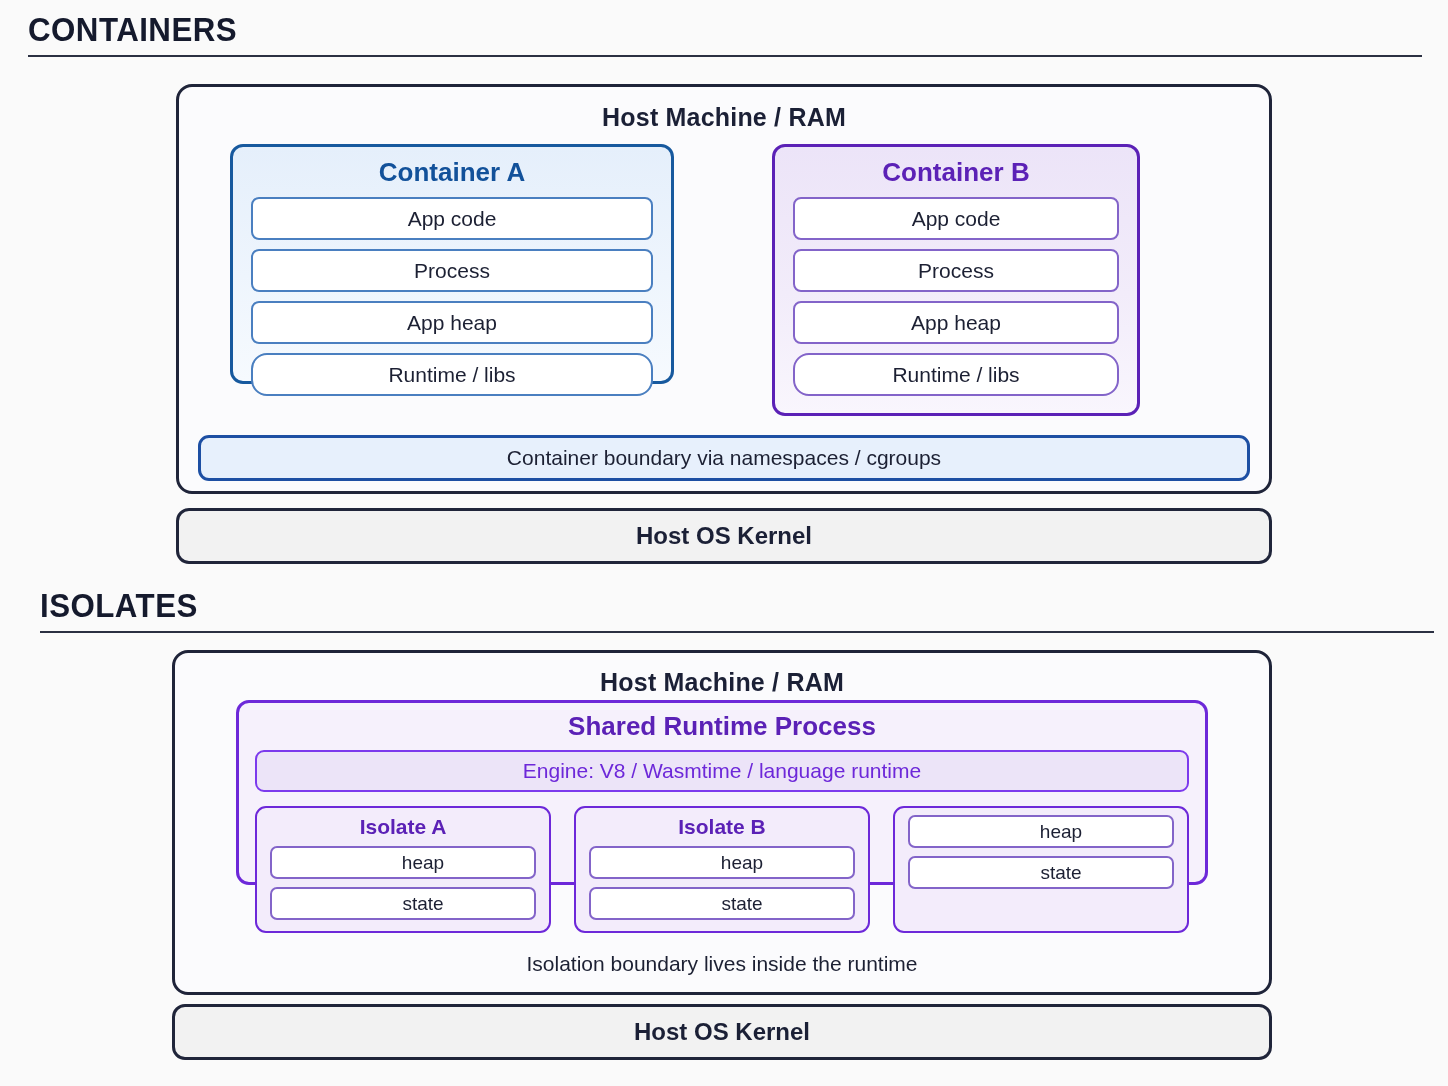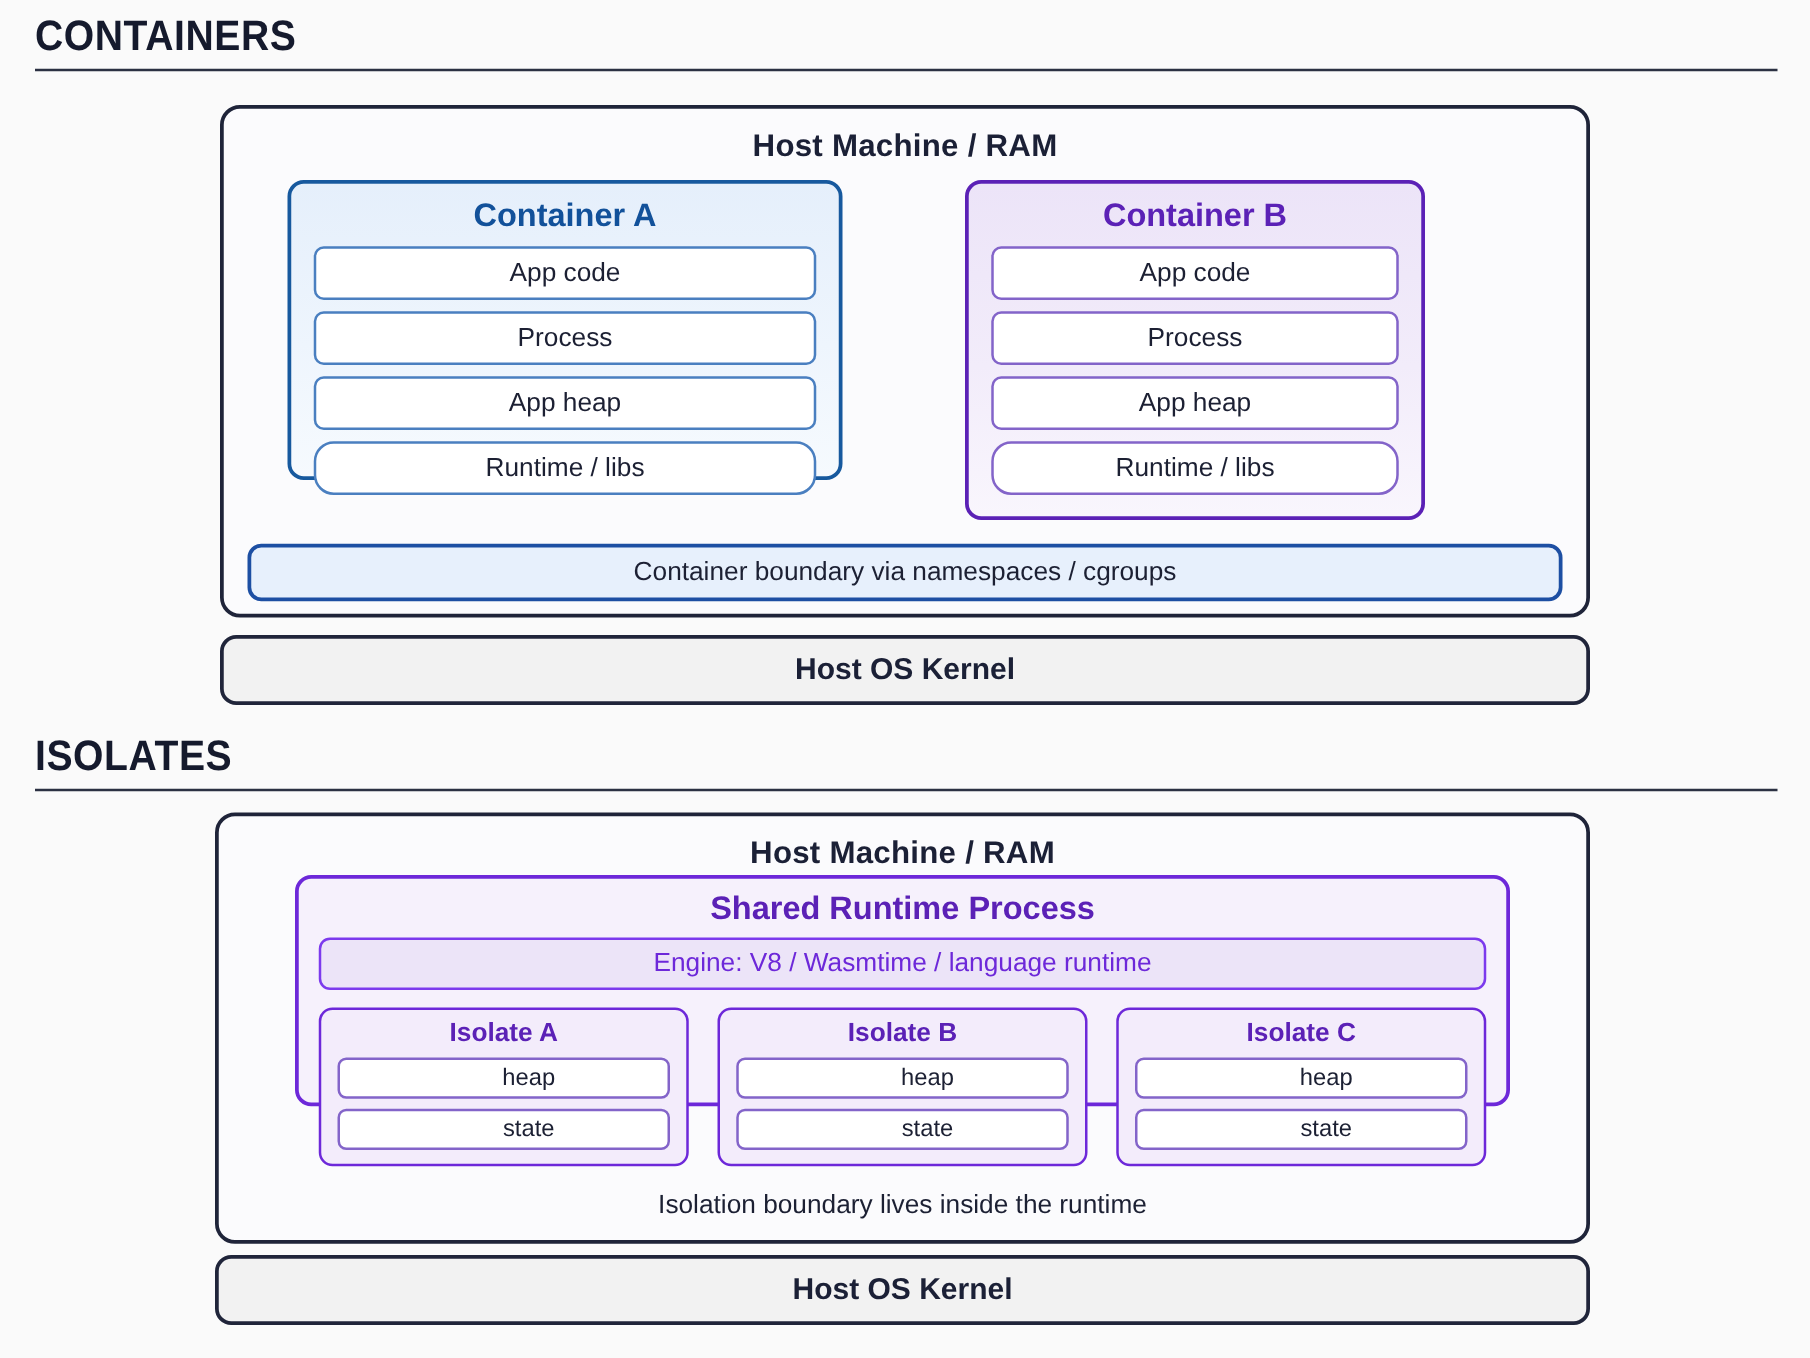--- a/index.html
+++ b/index.html
@@ -226,21 +226,21 @@
   <div class="row-item row-b">App heap</div>
   <div class="row-item row-b">Runtime / libs</div>
 </div>
 
 <div class="boundary-strip" style="left:198px; top:435px; width:1052px; height:46px;">Container boundary via namespaces / cgroups</div>
 
 <div class="kernel-bar" style="left:176px; top:508px; width:1096px; height:56px;">
   <span class="kernel-label">Host OS Kernel</span>
 </div>
 
-<div class="section-head" style="top:588px;">
+<div class="section-head" style="top:588px;margin-left:12px;">
   <div class="section-title">ISOLATES</div>
   <div class="section-rule"></div>
 </div>
 
 <div class="host-panel" style="left:172px; top:650px; width:1100px; height:345px;">
   <div class="host-title" style="margin-top:15px;">Host Machine / RAM</div>
   <div class="panel-caption" style="bottom:16px; left:0;">Isolation boundary lives inside the runtime</div>
 </div>
 
 <div class="runtime-panel" style="left:236px; top:700px; width:972px; height:185px;">
@@ -252,21 +252,20 @@
       <div class="isolate-title">Isolate A</div>
       <div class="isolate-row">heap</div>
       <div class="isolate-row">state</div>
     </div>
     <div class="isolate-card">
       <div class="isolate-title">Isolate B</div>
       <div class="isolate-row">heap</div>
       <div class="isolate-row">state</div>
     </div>
     <div class="isolate-card">
-      <div class="isolate-title">Isolate C</div>
       <div class="isolate-row">heap</div>
       <div class="isolate-row">state</div>
     </div>
   </div>
 </div>
 
 <div class="kernel-bar" style="left:172px; top:1004px; width:1100px; height:56px;">
   <span class="kernel-label">Host OS Kernel</span>
 </div>
 

